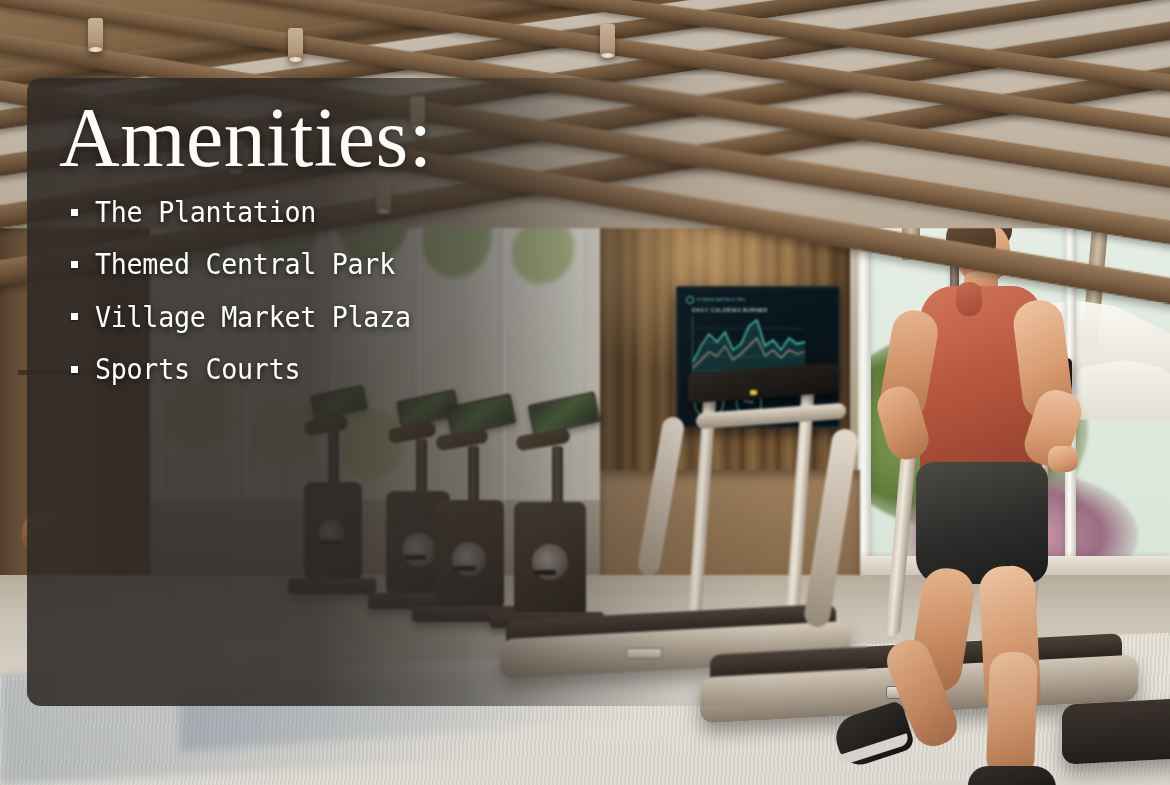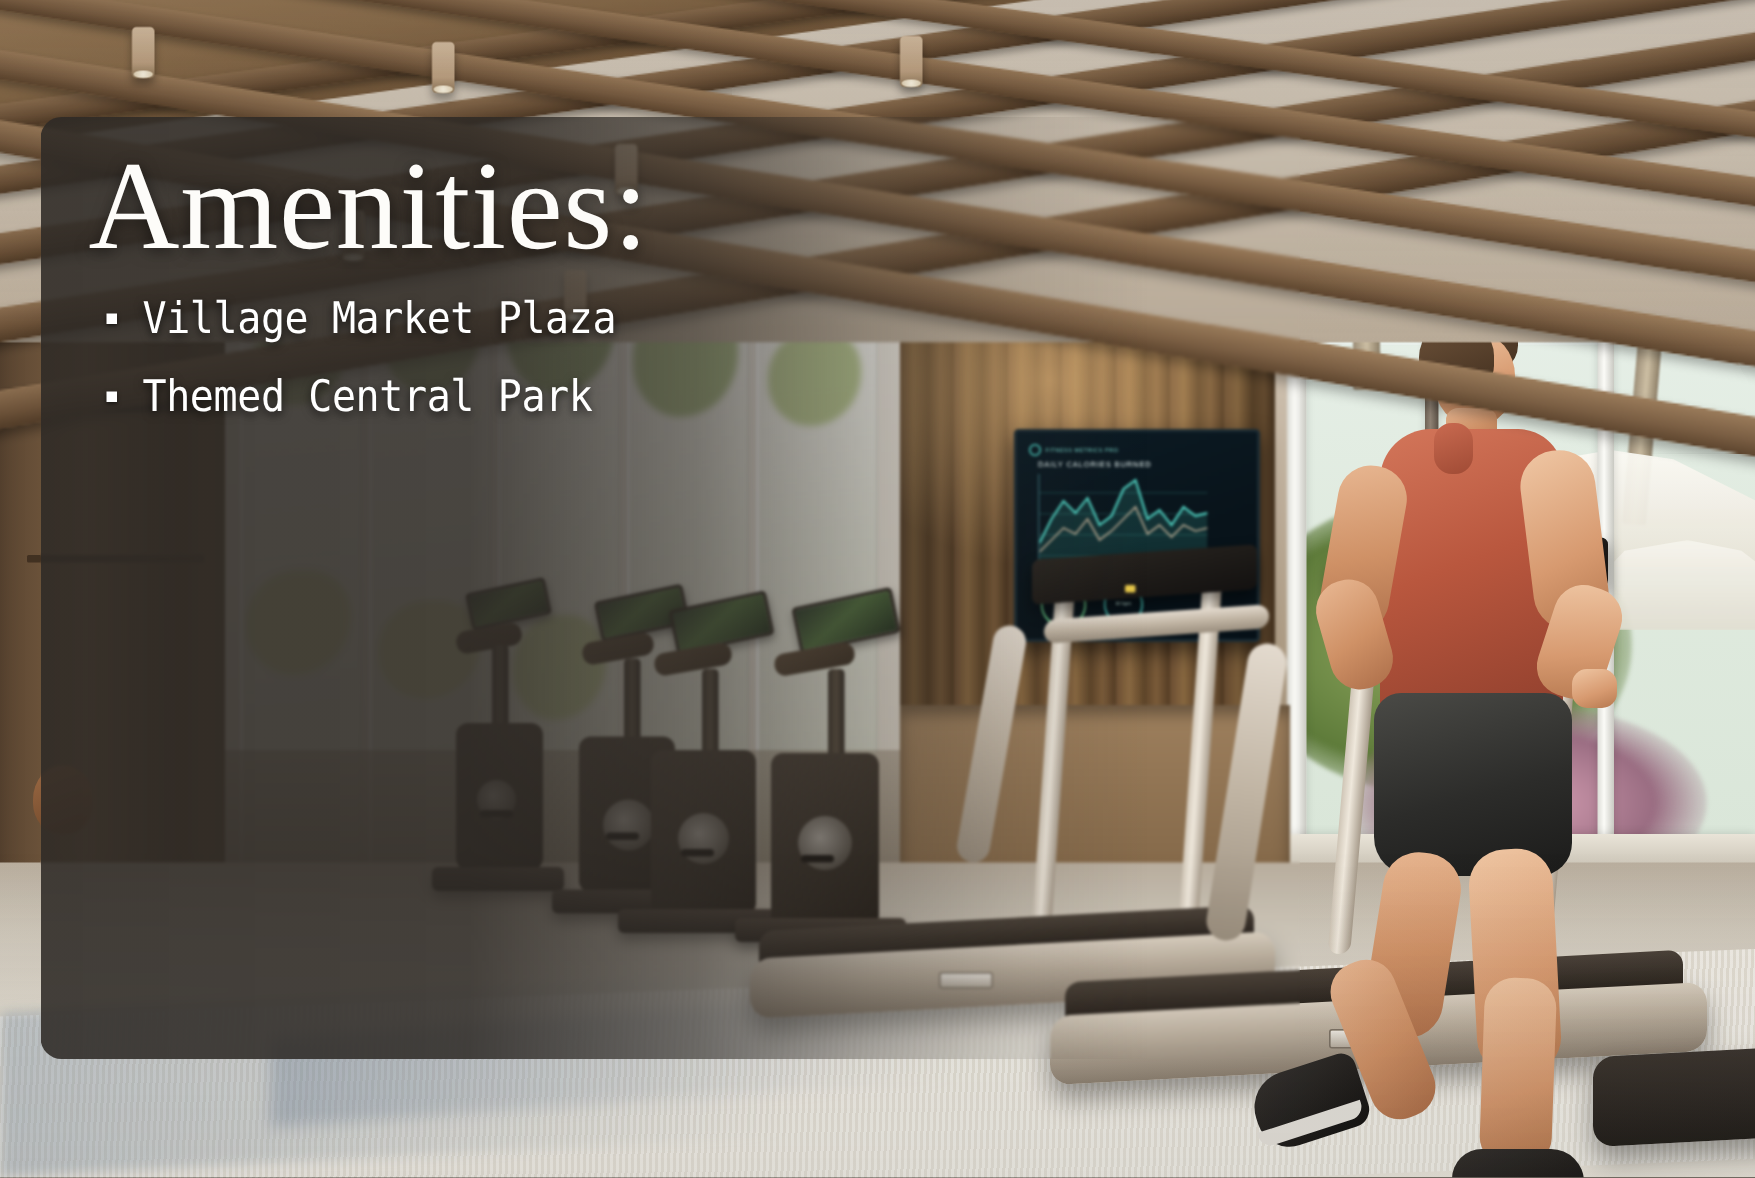--- a/index.html
+++ b/index.html
@@ -457,23 +457,31 @@
 
     <div style="position:absolute;inset:0;background:linear-gradient(180deg,rgba(40,28,16,.10),rgba(0,0,0,0) 30%,rgba(0,0,0,0) 72%,rgba(30,22,14,.10));pointer-events:none;"></div>
   </div>
 
   <div class="panel">
     <div class="panel-inner">
       <h1 class="amen-title">Amenities:</h1>
       <ul class="amen-list">
         <li>
             <span class="bullet"></span>
-            <span class="amen-text">Village Market Plaza</span>
+            <span class="amen-text">The Plantation</span>
           </li>
         <li>
             <span class="bullet"></span>
             <span class="amen-text">Themed Central Park</span>
           </li>
+        <li>
+            <span class="bullet"></span>
+            <span class="amen-text">Village Market Plaza</span>
+          </li>
+        <li>
+            <span class="bullet"></span>
+            <span class="amen-text">Sports Courts</span>
+          </li>
       </ul>
     </div>
   </div>
 
 </div>
 
 </body></html>

